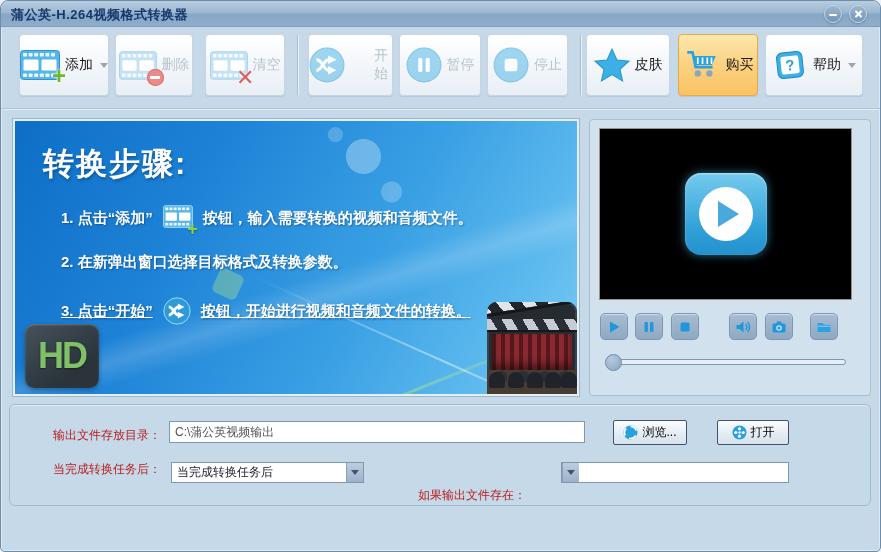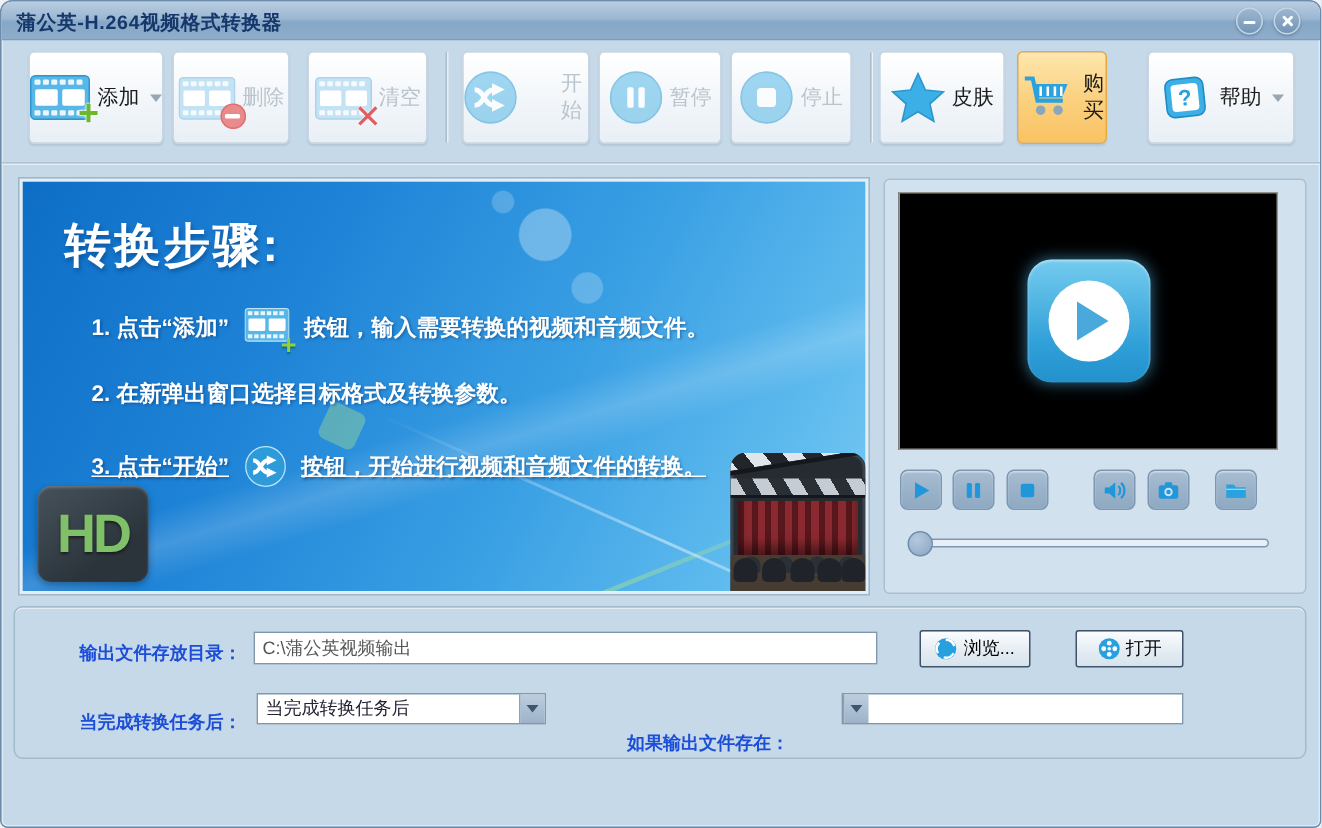--- a/index.html
+++ b/index.html
@@ -96,21 +96,21 @@
     width:54px; height:54px; border-radius:50%; background:#fff; display:flex; align-items:center; justify-content:center; }
   .play-tri { width:0; height:0; border-top:13px solid transparent; border-bottom:13px solid transparent; border-left:21px solid #49a8dc; margin-left:6px; }
   .pc-btn { position:absolute; top:193px; width:28px; height:27px; border-radius:5px; cursor:pointer;
     background:linear-gradient(#a7bcd1,#8ea9c2); border:1px solid #7d97b2; box-shadow:inset 0 1px 1px rgba(255,255,255,.5);
     display:flex; align-items:center; justify-content:center; }
   .slider-track { position:absolute; left:16px; top:239px; width:240px; height:6px; border:1px solid #7d97b2; border-radius:4px; background:#e7eef5; cursor:pointer; }
   .slider-knob { position:absolute; left:15px; top:234px; width:17px; height:17px; border-radius:50%; cursor:pointer;
     background:radial-gradient(circle at 35% 30%, #b5c9dd, #8aa6c2); border:1px solid #6f8cab; }
   
   .group-box { position:absolute; left:8px; top:403px; width:862px; height:102px; border:1px solid #a3b9cc; border-radius:6px; box-shadow:inset 0 1px 0 rgba(255,255,255,.5); }
-  .fld-label { position:absolute; font-size:12px; font-weight:bold; color:#1d4ed8; white-space:nowrap; }
+  .fld-label { position:absolute; font-size:12px; font-weight:normal; color:#b91c1c; white-space:nowrap; }
   .dir-input { position:absolute; left:168px; top:420px; width:416px; height:22px; border:1px solid #7f98ae; background:#fff; font-size:12px; color:#555; padding:2px 5px; font-family:inherit; }
   .sm-btn { position:absolute; top:419px; height:25px; border:1px solid #40536a; border-radius:2px;
     background:linear-gradient(#fbfdfe,#e3ebf2 60%, #d8e3ec); font-size:12px; color:#000;
     display:flex; align-items:center; justify-content:center; gap:4px; cursor:pointer; }
   .select { position:absolute; top:461px; height:21px; background:#fff; border:1px solid #7f98ae; cursor:pointer; display:flex; align-items:center; }
   .select .sel-text { flex:1; font-size:12px; color:#223; padding:0 5px; white-space:nowrap; overflow:hidden; }
   .sel-arrow { width:17px; height:100%; background:linear-gradient(#bccdde,#9db2c9); border-left:1px solid #8aa0bc; display:flex; align-items:center; justify-content:center; }
   .sel-arrow::after { content:""; width:0; height:0; border-left:4px solid transparent; border-right:4px solid transparent; border-top:5px solid #3e5570; }
 </style>
 </head>
@@ -251,21 +251,21 @@
 
   <div class="tb-btn" style="left:585px;width:84px;">
     <span style="line-height:0;">
       <svg width="36" height="34" viewBox="0 0 34 32">
           <polygon points="17,1 21.7,11.3 33,12.4 24.5,20 27,31 17,25 7,31 9.5,20 1,12.4 12.3,11.3" fill="#3cb0e6" stroke="#2a96cc"></polygon>
         </svg>
     </span>
     <span>皮肤</span>
   </div>
 
-  <div class="tb-btn buy" style="left:677px;width:60px;">
+  <div class="tb-btn buy" style="left:677px;width:80px;">
     <span style="line-height:0;">
       <svg width="38" height="34" viewBox="0 0 36 32">
           <path d="M4 4 H9 L12 18 H28" stroke="#2aa2e0" stroke-width="2.6" fill="none"></path>
           <path d="M9.5 7.5 H31 L27.5 16 H11.5 Z" fill="#2aa2e0"></path>
           <g stroke="#fff" stroke-width="1.6">
             <line x1="14" y1="9" x2="14" y2="15"></line>
             <line x1="18.5" y1="9" x2="18.5" y2="15"></line>
             <line x1="23" y1="9" x2="23" y2="15"></line>
             <line x1="27" y1="9" x2="27" y2="15"></line>
           </g>
@@ -436,21 +436,21 @@
         <circle cx="7.5" cy="7.5" r="7" fill="#28a0e0"></circle>
         <circle cx="7.5" cy="3.8" r="1.6" fill="#fff"></circle>
         <circle cx="7.5" cy="11.2" r="1.6" fill="#fff"></circle>
         <circle cx="3.8" cy="7.5" r="1.6" fill="#fff"></circle>
         <circle cx="11.2" cy="7.5" r="1.6" fill="#fff"></circle>
         <circle cx="7.5" cy="7.5" r="1.2" fill="#fff"></circle>
       </svg>
     <span>打开</span>
   </div>
 
-  <span class="fld-label" style="left:52px;top:472px;">当完成转换任务后：</span>
+  <span class="fld-label" style="left:52px;top:460px;">当完成转换任务后：</span>
   <div class="select" style="left:170px;width:193px;">
     <span class="sel-text">当完成转换任务后</span>
     <span class="sel-arrow"></span>
   </div>
 
   <span class="fld-label" style="left:417px;top:466px;margin-top:20px;">如果输出文件存在：</span>
   <div class="select" style="left:560px;width:228px;">
     <span class="sel-arrow"></span>
   </div>
 

